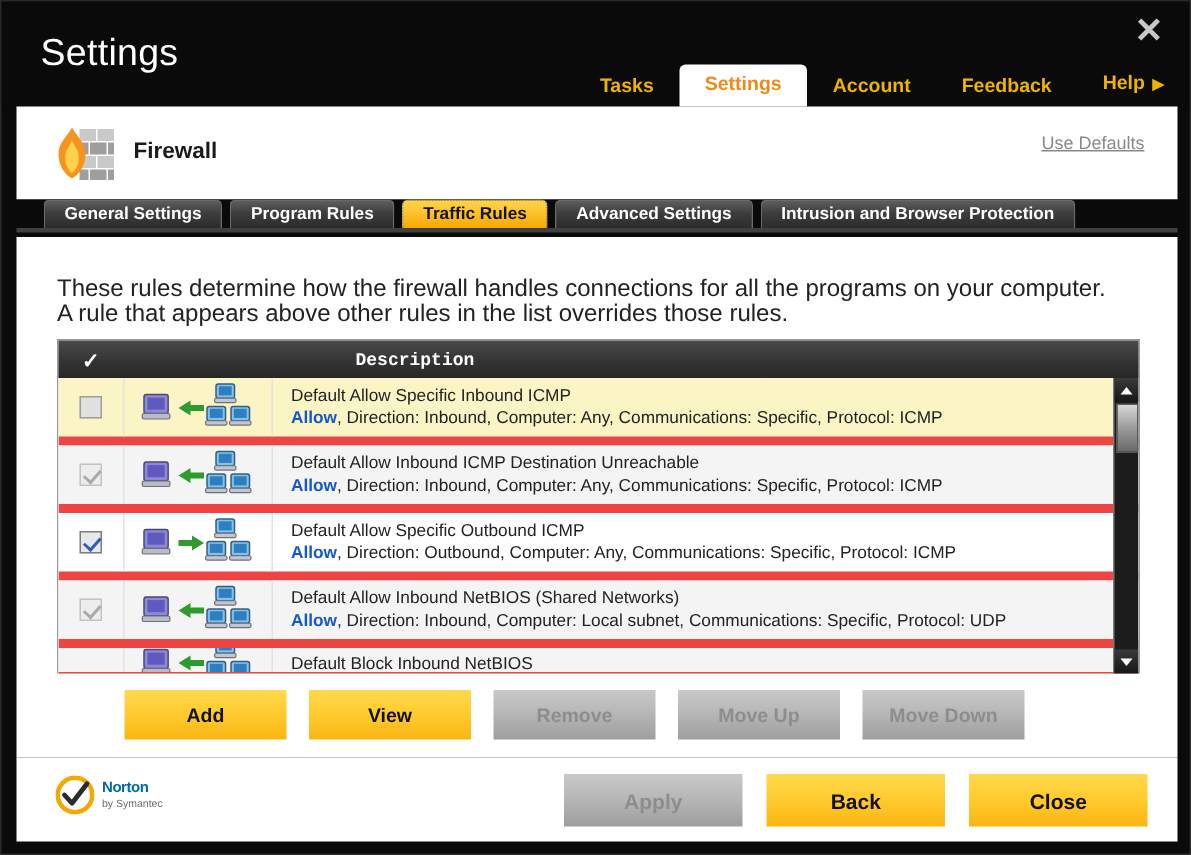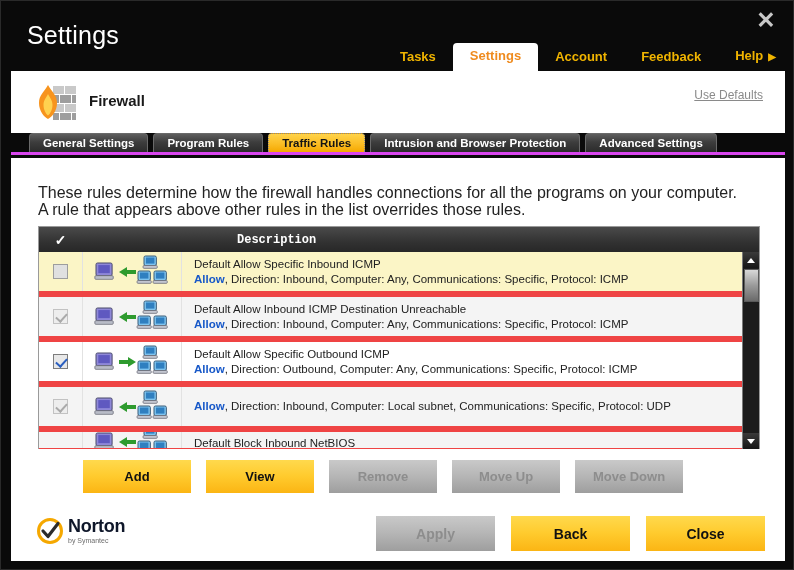--- a/index.html
+++ b/index.html
@@ -125,21 +125,21 @@
   .tabstrip {
     position: absolute;
     left: 10px;
     top: 132px;
     width: 774px;
     height: 22px;
     background: #0a0a0a;
     display: flex;
     align-items: flex-start;
     padding-left: 18px;
-    border-bottom: 3px solid #d946ef;
+    border-bottom: 3px solid #404040;
   }
   .tab {
     height: 19px;
     padding: 0 13px;
     margin-right: 5px;
     font-size: 11.5px;
     font-weight: bold;
     line-height: 19px;
     color: #ffffff;
     background: linear-gradient(to bottom, #5e5e5e 0%, #3d3d3d 45%, #2b2b2b 100%);
@@ -364,23 +364,23 @@
     top: 12px;
     display: flex;
     align-items: center;
   }
   .norton-text {
     margin-left: 5px;
     line-height: 1;
   }
   .norton-main {
     display: block;
-    font-size: 18px;
-    font-weight: bold;
-    color: #0f172a;
+    font-size: 10px;
+    font-weight: bold;
+    color: #0369a1;
     letter-spacing: -0.3px;
   }
   .norton-sub {
     display: block;
     font-size: 7px;
     color: #6c6c6c;
     margin-top: 2px;
   }
   .footer-btns {
     position: absolute;
@@ -447,22 +447,22 @@
       </div>
       <div class="feature-name">Firewall</div>
       <div class="use-defaults">Use Defaults</div>
     </div>
   </div>
 
   <div class="tabstrip" id="tabstrip">
       <div class="tab">General Settings</div>
       <div class="tab">Program Rules</div>
       <div class="tab active">Traffic Rules</div>
+      <div class="tab">Advanced Settings</div>
       <div class="tab">Intrusion and Browser Protection</div>
-      <div class="tab">Advanced Settings</div>
     </div>
 
   <div class="body">
     <div class="intro">These rules determine how the firewall handles connections for all the programs on your computer. A rule that appears above other rules in the list overrides those rules.</div>
 
     <div class="table">
       <div class="thead">
         <div class="th-check">✓</div>
         <div class="th-desc">Description</div>
       </div>
@@ -592,20 +592,21 @@
                   <rect x="43.05" y="25.5" width="14.25" height="2.8499999999999996" rx="1" fill="#c3c6d0" stroke="#6d6f7a" stroke-width="0.8"></rect>
                 </g>
                 <g>
                   <rect x="60" y="16" width="12.35" height="9.5" rx="1.5" fill="#7fc4ef" stroke="#3a5c78" stroke-width="1"></rect>
                   <rect x="61.9" y="17.52" width="8.549999999999999" height="6.08" fill="#2f7fc0"></rect>
                   <rect x="59.05" y="25.5" width="14.25" height="2.8499999999999996" rx="1" fill="#c3c6d0" stroke="#6d6f7a" stroke-width="0.8"></rect>
                 </g>
               </svg>
             </div>
             <div class="cell-desc">
+              <span class="rule-title">Default Allow Inbound NetBIOS (Shared Networks)</span>
               <span class="rule-meta"><span class="verb">Allow</span><span>, Direction: Inbound, Computer: Local subnet, Communications: Specific, Protocol: UDP</span></span>
             </div>
           </div>
           <div class="row partial alt">
             <div class="cell-check"></div>
             <div class="cell-icon">
               <svg width="76" height="34" viewBox="0 0 76 34">
                 <g>
                   <rect x="2" y="8" width="16.099999999999998" height="12.649999999999999" rx="1.5" fill="#8f88d8" stroke="#4a4a6a" stroke-width="1"></rect>
                   <rect x="4.3" y="10.07" width="11.5" height="8.049999999999999" fill="#5f59c0"></rect>

